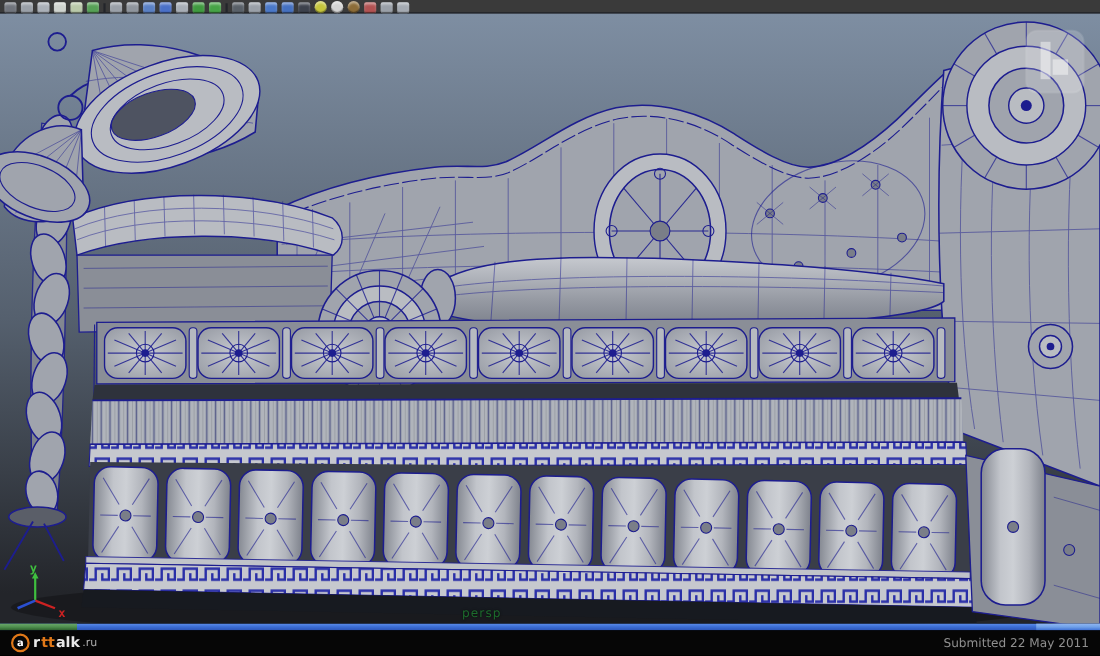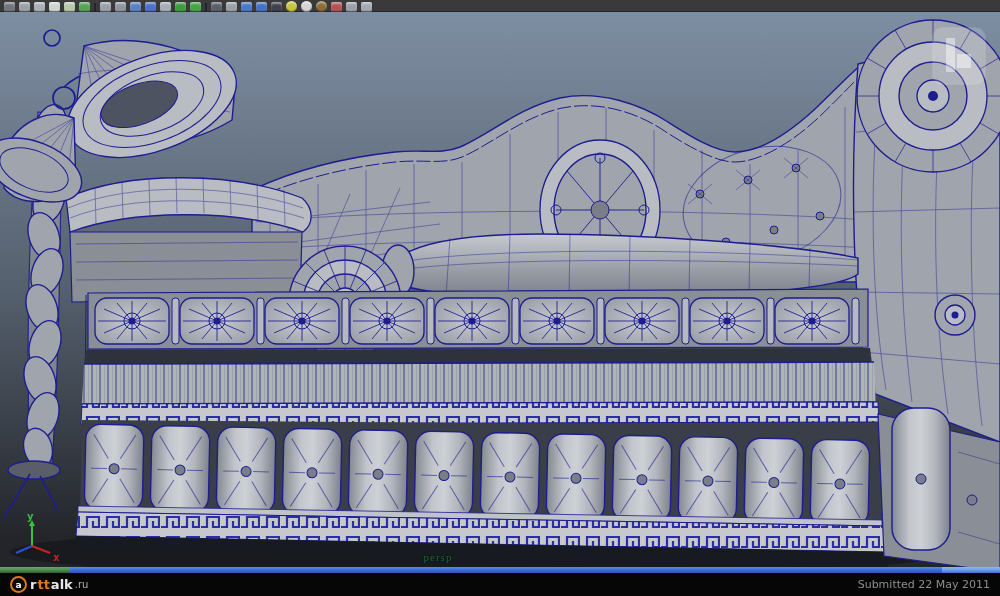--- a/index.html
+++ b/index.html
@@ -12,21 +12,21 @@
   .tbico{display:inline-block;width:11px;height:10px;margin:0 2px;border-radius:2px;
          box-shadow:inset 0 2px 2px rgba(255,255,255,.45), inset 0 -1px 1px rgba(0,0,0,.5);
          transform:translateY(1px);}
   .tbico.round{border-radius:50%;height:11px;}
   .tbico.sep{width:2px;height:9px;box-shadow:none;border-radius:0;}
   
   .viewport{position:absolute;top:12px;left:0;width:1000px;height:555px;overflow:hidden;}
   .viewport svg{display:block;}
   .cam-label{position:absolute;top:551px;left:0;width:876px;text-align:center;
              font-size:11px;letter-spacing:1px;color:var(--camera-label-color,#1d6b2d);
-             text-shadow:0 0 2px rgba(0,0,0,.8);pointer-events:none;font-family:Liberation Serif, serif;}
+             text-shadow:0 0 2px rgba(0,0,0,.8);pointer-events:none;}
   
   .strip{position:absolute;top:567px;left:0;width:1000px;height:6px;
          background:linear-gradient(to bottom,var(--strip-hi,#5b8be8),var(--active-border-blue,#3d6fd6) 45%,#2c55b8);}
   .strip .seg-green{position:absolute;left:0;top:0;width:70px;height:6px;
          background:linear-gradient(to bottom,#6aa86a,var(--active-border-green,#4e8f4e) 50%,#2e5f2e);}
   .strip .seg-light{position:absolute;right:0;top:0;width:58px;height:6px;
          background:linear-gradient(to bottom,#8fb6f2,#6fa0e8 50%,#3d6fd6);}
   
   .footer{position:absolute;top:573px;left:0;width:1000px;height:23px;
           background:var(--footer-bg,#060606);display:flex;align-items:center;

